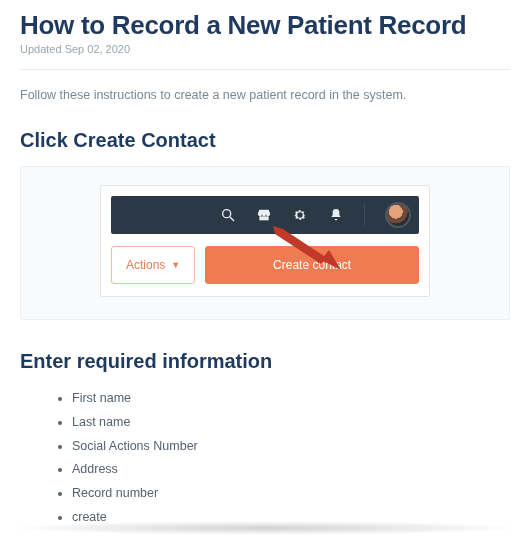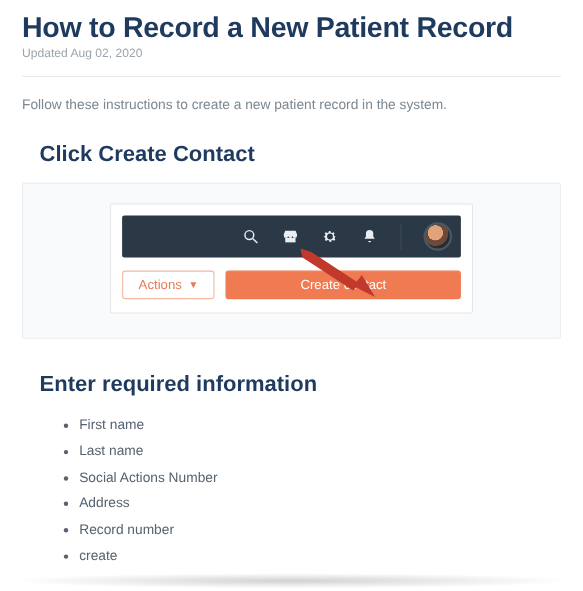--- a/index.html
+++ b/index.html
@@ -40,21 +40,21 @@
   }
   .intro {
     font-size: 12.5px;
     color: #7b8892;
     margin-bottom: 27px;
   }
   .h2 {
     font-size: 20px;
     font-weight: 700;
     color: #1f3a5f;
-    margin: 6px 0 14px 16px;
+    margin: 6px 0 14px 0;
   }
 
   
   .shot-card{
     background:#f9fafb;
     border:1px solid #eceff1;
     border-radius:2px;
     padding:18px 20px 22px 20px;
     display:flex;
     justify-content:center;
@@ -101,21 +101,21 @@
   
   .btn-row{
     display:flex;
     gap:10px;
     margin-top:12px;
     align-items:stretch;
     position:relative;
   }
   .btn{
     font-size:12px;
-    height:26px;
+    height:38px;
     border-radius:3px;
     display:flex;
     align-items:center;
     justify-content:center;
     padding:0 14px;
     cursor:pointer;
     white-space:nowrap;
   }
   .btn-outline{
     border:1px solid #f2b8a0;
@@ -153,21 +153,21 @@
     font-size:12.5px;
     color:#556270;
     line-height:1.9;
     margin-left:12px;
   }
 </style>
 </head>
 <body>
 
 <h1 class="title">How to Record a New Patient Record</h1>
-<div class="updated">Updated Aug 02, 2020</div>
+<div class="updated">Updated Sep 02, 2020</div>
 
 <hr class="hr">
 
 <p class="intro">Follow these instructions to create a new patient record in the system.</p>
 
 <h2 class="h2">Click Create Contact</h2>
 
 <div class="shot-card">
   <div class="shot-inner">
 

